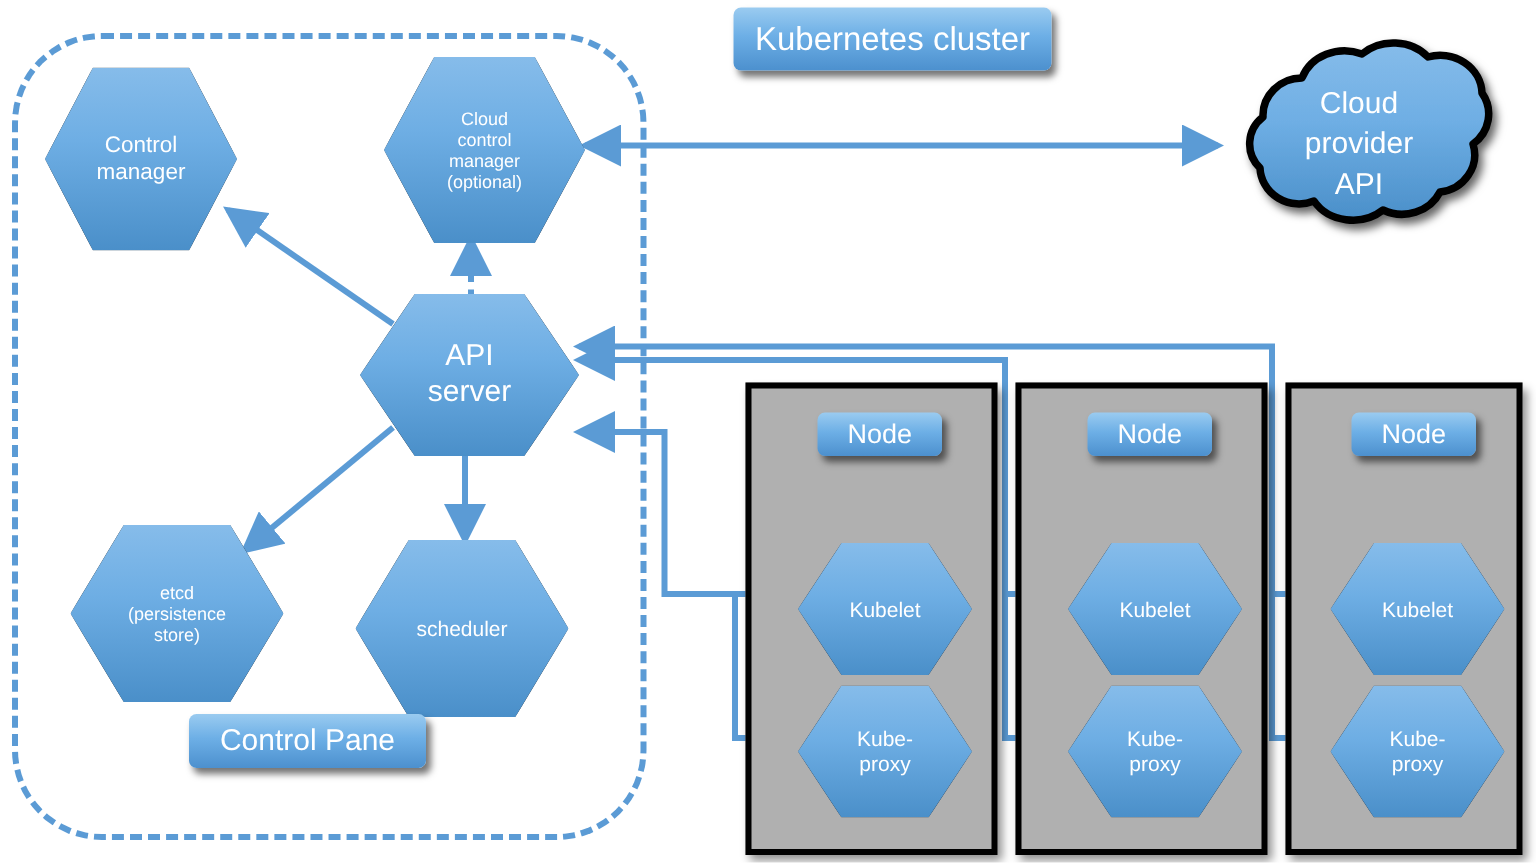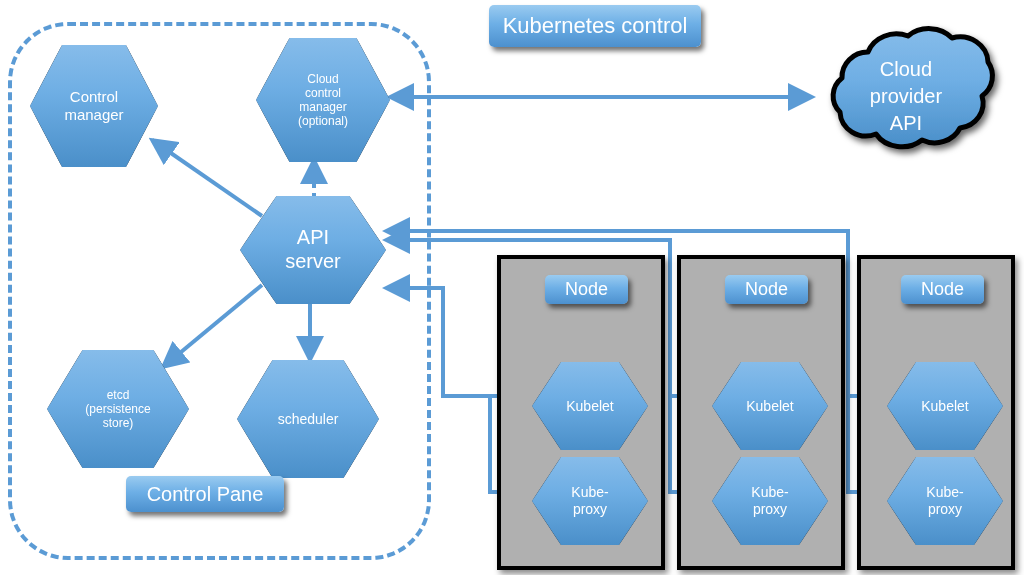--- a/index.html
+++ b/index.html
@@ -101,21 +101,21 @@
 
       <path d="M 708 492 L 670 492 L 670 396" stroke-width="4"></path>
 
       <path d="M 888 492 L 848 492 L 848 396" stroke-width="4"></path>
     </g>
   </svg>
 
   <div class="plane-boundary" style="left:8px;top:22px;width:415px;height:530px;"></div>
 
   <div class="badge" style="left:489px;top:5px;width:212px;height:42px;font-size:22px;">
-    <span>Kubernetes control</span>
+    <span>Kubernetes cluster</span>
   </div>
 
   <div class="hex-wrap" style="left:30px;top:45px;width:128px;height:122px;">
     <div class="hex-shadow"></div>
     <div class="hex hex-body" style="font-size:15px;">
       <span class="hexlabel" style="white-space:pre-line;">Control
 manager</span>
     </div>
   </div>
 

